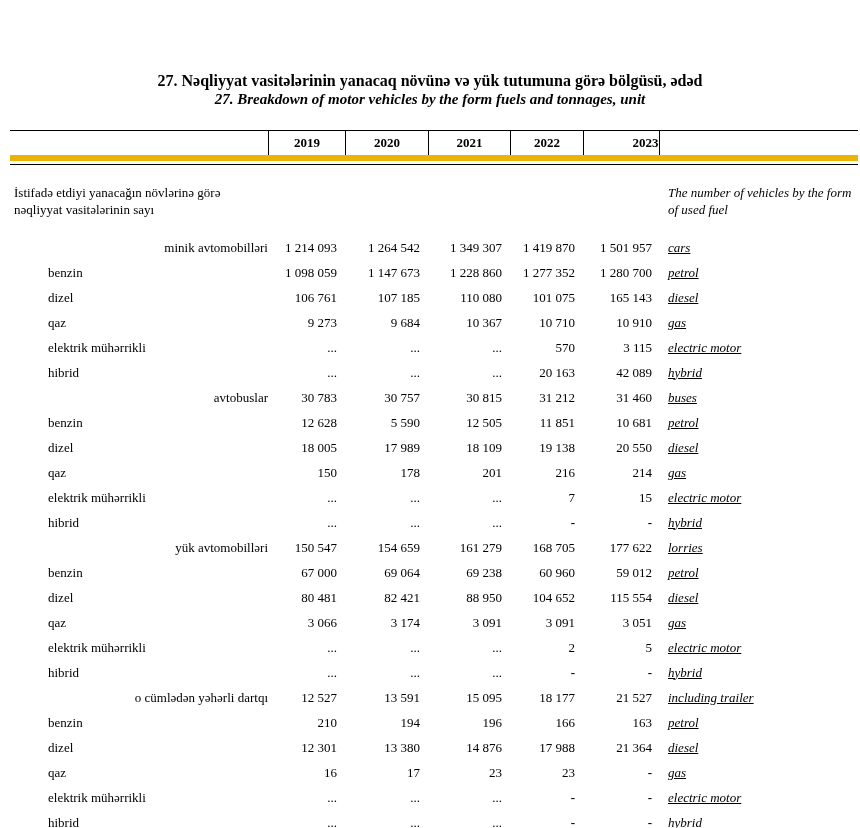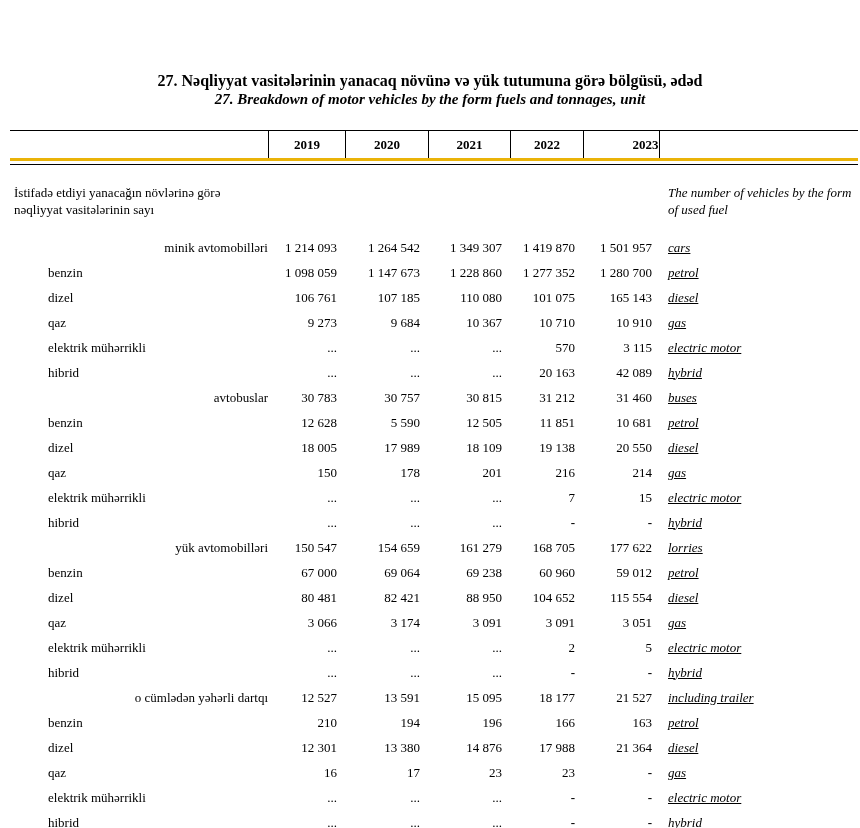--- a/index.html
+++ b/index.html
@@ -31,21 +31,21 @@
 
   .table { margin: 23px 2px 0 10px; }
 
   .grid-row {
     display: grid;
     grid-template-columns: 258px 77px 83px 82px 73px 77px 1fr;
   }
 
   .thead {
     border-top: 1px solid #000;
-    border-bottom: 3px solid #eab308;
+    border-bottom: 6px solid #eab308;
     height: 31px;
   }
   .thead .yh {
     border-left: 1px solid #000;
     display: flex; align-items: center; justify-content: center;
     font-weight: bold;
   }
   .thead .yh.last { border-right: 1px solid #000; padding-left: 48px; }
 
   .rule-spacer { height: 4px; border-bottom: 1px solid #000; }

